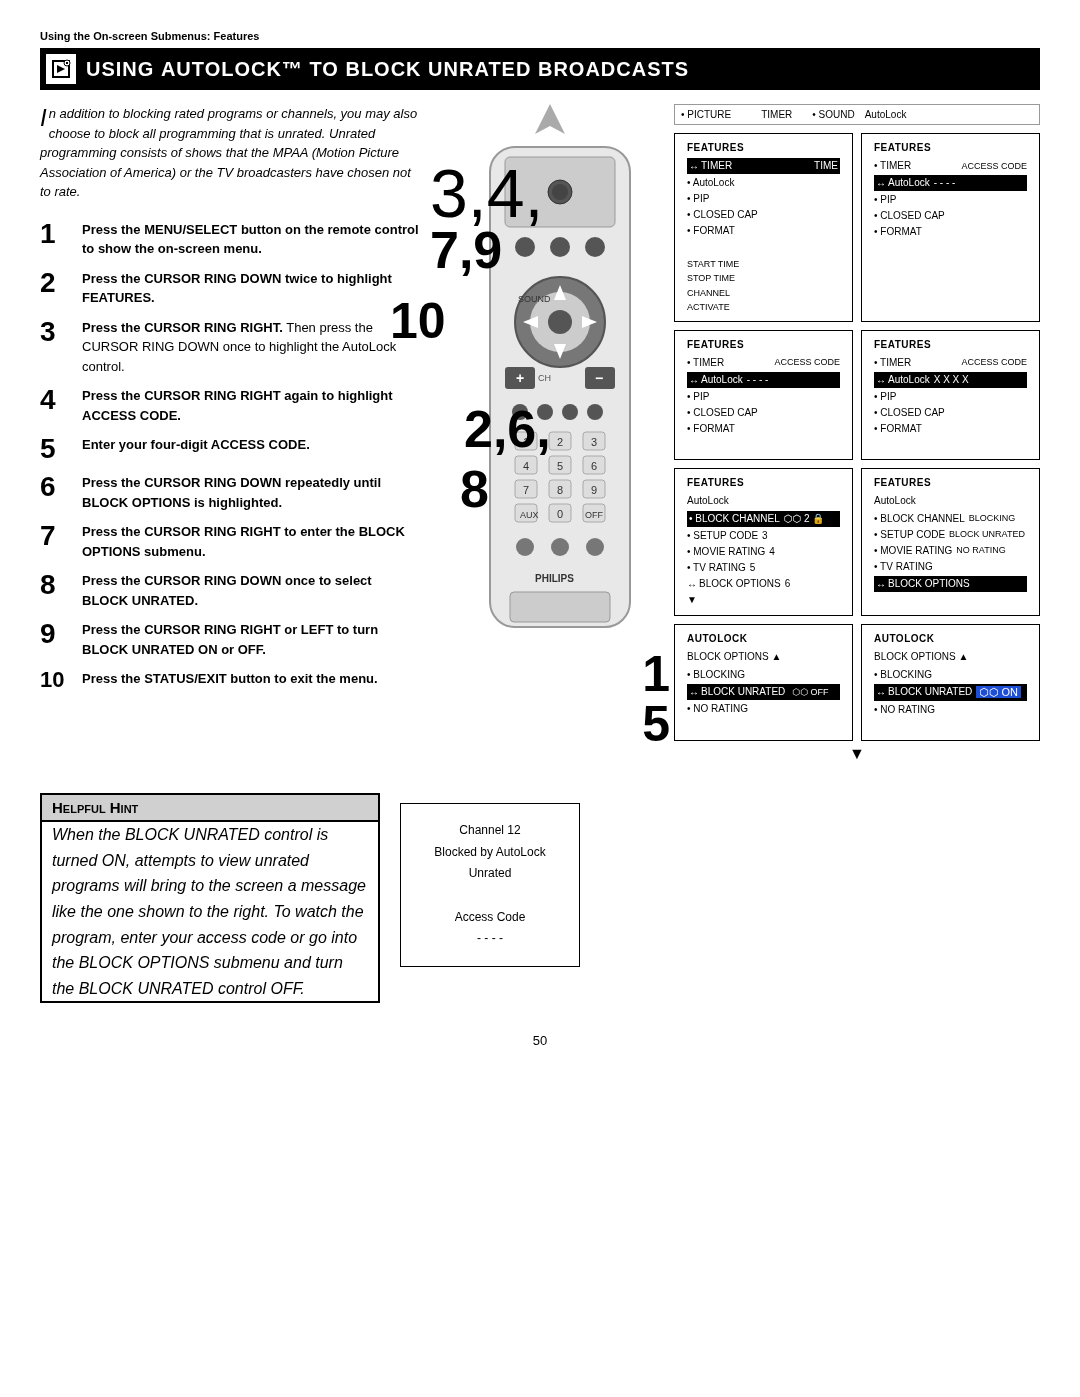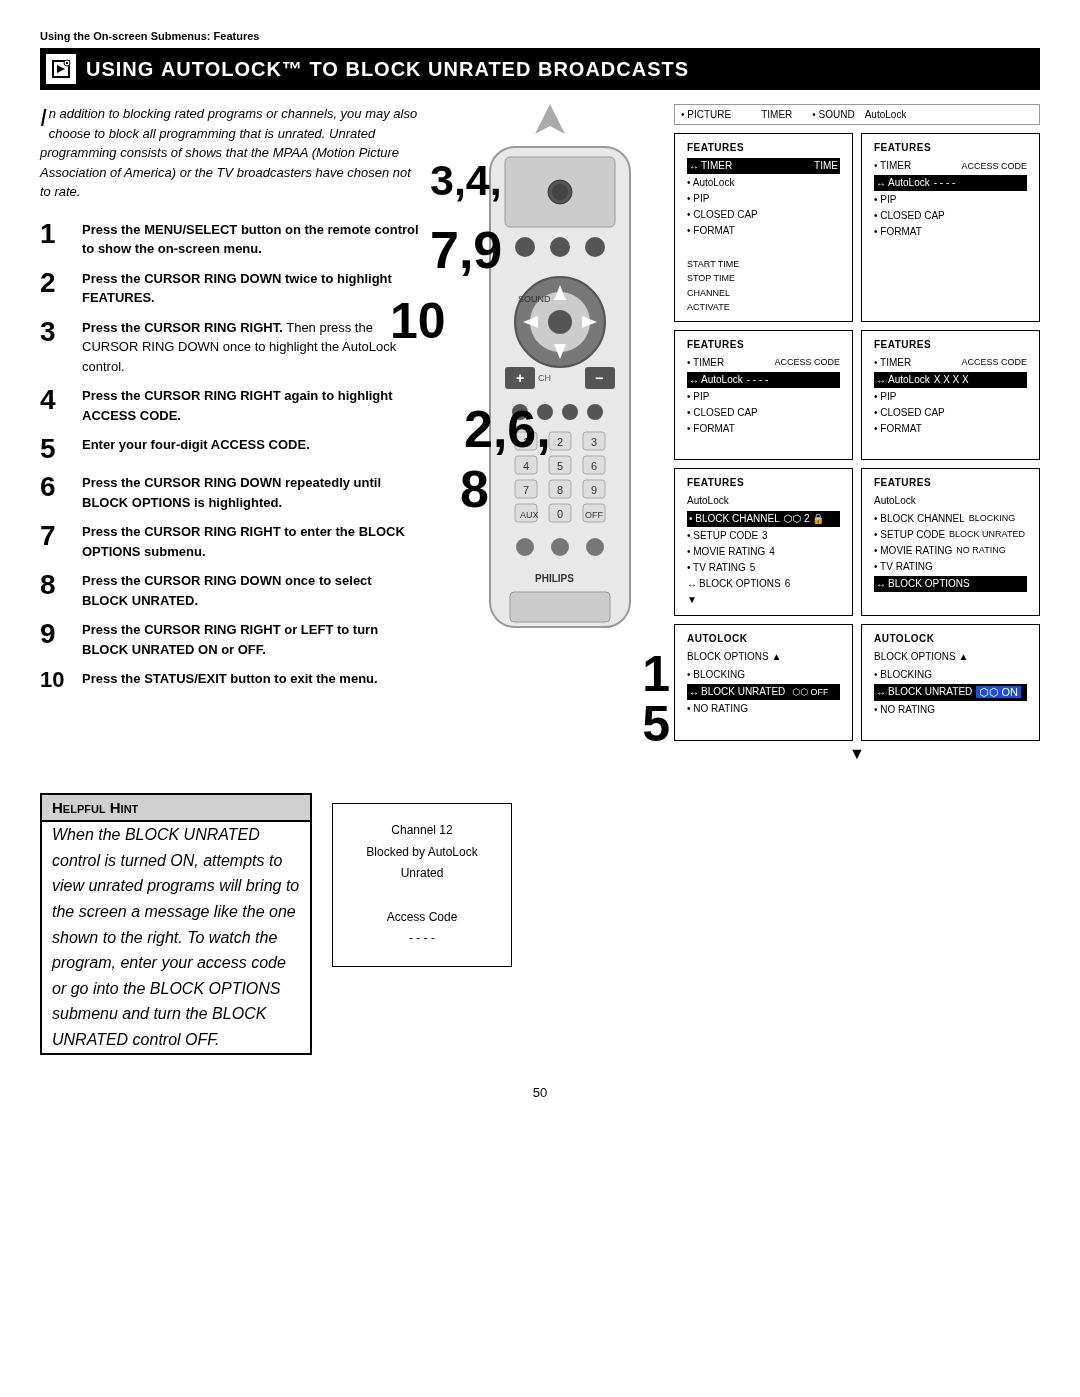--- a/index.html
+++ b/index.html
@@ -136,21 +136,21 @@
 
     
     .hint-section {
       margin-top: 30px;
       display: flex;
       gap: 20px;
       align-items: flex-start;
     }
     .hint-box {
       border: 2px solid #000;
-      width: 272px;
+      width: 340px;
       flex-shrink: 0;
     }
     .hint-title {
       background: #d0d0d0;
       padding: 4px 10px;
       font-size: 15px;
       font-weight: bold;
       font-variant: small-caps;
       border-bottom: 2px solid #000;
     }
@@ -316,21 +316,21 @@
       </li>
 
     </ol>
   </div>
 
   <div class="right-col">
     <div style="display:flex; gap:14px;">
 
       <div style="position:relative; flex-shrink:0; width:220px;">
         
-        <div style="position:absolute; left:-10px; top:55px; font-size:43px; font-weight:bold; line-height:1; z-index:5;">3,4,</div>
+        <div style="position:absolute; left:-10px; top:55px; font-size:68px; font-weight:normal; line-height:1; z-index:5;">3,4,</div>
         <div style="position:absolute; left:-10px; top:120px; font-size:52px; font-weight:bold; line-height:1; z-index:5;">7,9</div>
         <div style="position:absolute; left:-50px; top:188px; font-size:50px; font-weight:bold; z-index:5;">10</div>
         <div style="position:absolute; left:24px; top:295px; font-size:52px; font-weight:bold; z-index:5;">2,6,</div>
         <div style="position:absolute; left:20px; top:355px; font-size:52px; font-weight:bold; z-index:5;">8</div>
         <div style="position:absolute; right:-10px; bottom:60px; font-size:50px; font-weight:bold; z-index:5;">1</div>
         <div style="position:absolute; right:-10px; bottom:10px; font-size:50px; font-weight:bold; z-index:5;">5</div>
 
         
         <div style="text-align:center; margin-bottom:-10px; position:relative; z-index:6;">
           <svg width="60" height="40" viewBox="0 0 60 40">

